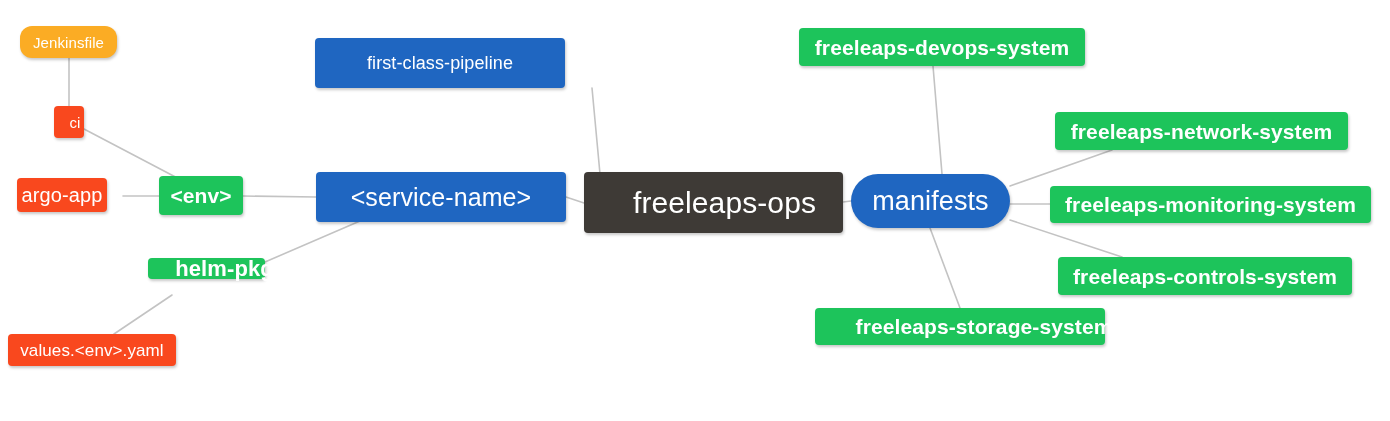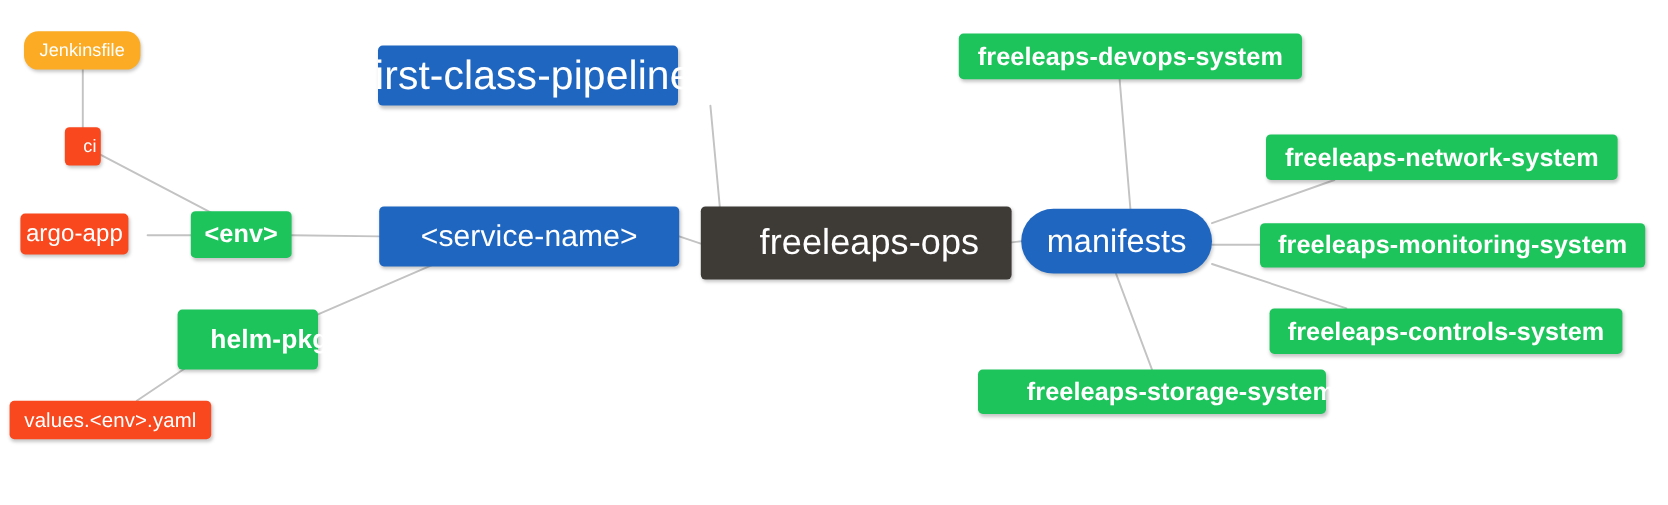--- a/index.html
+++ b/index.html
@@ -62,24 +62,24 @@
       <line x1="69" y1="106" x2="69" y2="58" stroke="#c3c3c3" stroke-width="1.6" stroke-linecap="round"></line>
       <line x1="172" y1="295" x2="114" y2="334" stroke="#c3c3c3" stroke-width="1.6" stroke-linecap="round"></line>
       <line x1="942" y1="174" x2="933" y2="66" stroke="#c3c3c3" stroke-width="1.6" stroke-linecap="round"></line>
       <line x1="1010" y1="186" x2="1112" y2="150" stroke="#c3c3c3" stroke-width="1.6" stroke-linecap="round"></line>
       <line x1="1010" y1="204" x2="1050" y2="204" stroke="#c3c3c3" stroke-width="1.6" stroke-linecap="round"></line>
       <line x1="1010" y1="220" x2="1122" y2="257" stroke="#c3c3c3" stroke-width="1.6" stroke-linecap="round"></line>
     </svg>
   <div id="nodes">
       <div class="node root" style="left: 584px; top: 172px; width: 259px; height: 61px; font-size: 30px;">freeleaps-ops</div>
       <div class="node blue" style="left: 316px; top: 172px; width: 250px; height: 50px; font-size: 25px;">&lt;service-name&gt;</div>
-      <div class="node blue" style="left: 315px; top: 38px; width: 250px; height: 50px; font-size: 34px;">first-class-pipeline</div>
+      <div class="node blue" style="left: 315px; top: 38px; width: 250px; height: 50px; font-size: 18px;">first-class-pipeline</div>
       <div class="node blue" style="left: 851px; top: 174px; width: 159px; height: 54px; font-size: 27px; border-radius: 27px;">manifests</div>
       <div class="node green" style="left: 159px; top: 176px; width: 84px; height: 39px; font-size: 21px;">&lt;env&gt;</div>
-      <div class="node green" style="left: 148px; top: 258px; width: 117px; height: 50px; font-size: 22px; padding-left: 36px;">helm-pkg</div>
+      <div class="node green" style="left: 148px; top: 258px; width: 117px; height: 21px; font-size: 22px; padding-left: 36px;">helm-pkg</div>
       <div class="node orange" style="left: 20px; top: 26px; width: 97px; height: 32px; font-size: 15px; border-radius: 12px;">Jenkinsfile</div>
       <div class="node red" style="left: 54px; top: 106px; width: 30px; height: 32px; font-size: 15px; padding-left: 12px;">ci</div>
       <div class="node red" style="left: 17px; top: 178px; width: 90px; height: 34px; font-size: 20px;">argo-app</div>
       <div class="node red" style="left: 8px; top: 334px; width: 168px; height: 32px; font-size: 17px;">values.&lt;env&gt;.yaml</div>
       <div class="node green" style="left: 799px; top: 28px; width: 286px; height: 38px; font-size: 21px;">freeleaps-devops-system</div>
       <div class="node green" style="left: 1055px; top: 112px; width: 293px; height: 38px; font-size: 21px;">freeleaps-network-system</div>
       <div class="node green" style="left: 1050px; top: 186px; width: 321px; height: 37px; font-size: 21px;">freeleaps-monitoring-system</div>
       <div class="node green" style="left: 1058px; top: 257px; width: 294px; height: 38px; font-size: 21px;">freeleaps-controls-system</div>
       <div class="node green" style="left: 815px; top: 308px; width: 290px; height: 37px; font-size: 21px; padding-left: 48px;">freeleaps-storage-system</div>
     </div>

